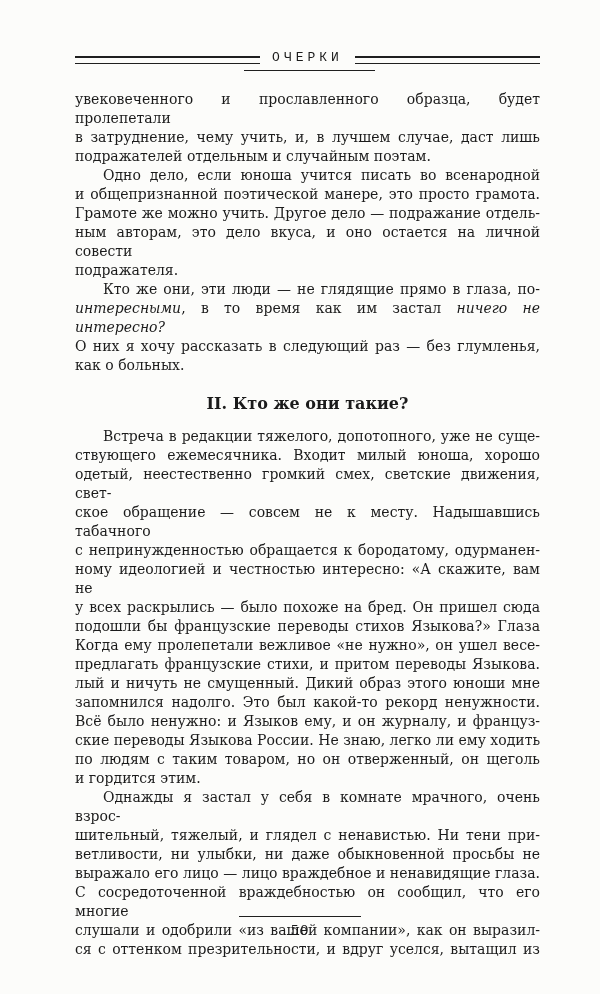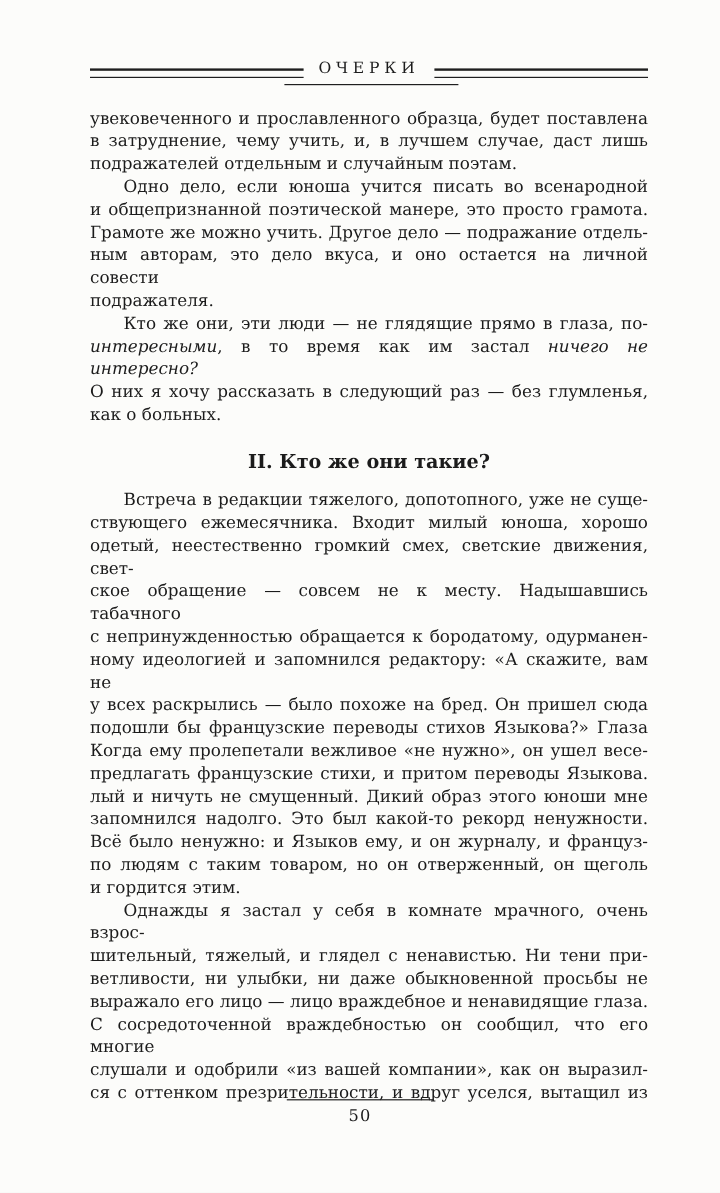--- a/index.html
+++ b/index.html
@@ -10,21 +10,21 @@
     width:600px; height:994px;
     margin:0 auto;
     background:#fcfcfa;
     color:#1b1b1b;
     font-family:"DejaVu Serif", serif;
     overflow:hidden;
   }
   
   .hdr {
     position:absolute; top:50px; left:75px; width:465px;
-    display:flex; align-items:flex-end;
+    display:flex; align-items:center;font-family:Liberation Mono, monospace;
   }
   .hdr-rule {
     flex:1 1 auto; height:5px; margin-top:5px;
     border-top:2px solid #1f1f1f;
     border-bottom:1px solid #1f1f1f;
   }
   .hdr-title {
     position:relative;
     margin:0 10px; padding:0 2px;
     font-size:13px; line-height:15px;
@@ -66,21 +66,21 @@
 
   <div class="hdr">
     <div class="hdr-rule"></div>
     <div class="hdr-title">ОЧЕРКИ</div>
     <div class="hdr-rule"></div>
   </div>
 
   <div class="content">
 
     <div>
-      <div class="ln">увековеченного и прославленного образца, будет поставлена</div>
+      <div class="ln">увековеченного и прославленного образца, будет пролепетали</div>
       <div class="ln">в затруднение, чему учить, и, в лучшем случае, даст лишь</div>
       <div class="ln ln-last">подражателей отдельным и случайным поэтам.</div>
     </div>
 
     <div>
       <div class="ln indent">Одно дело, если юноша учится писать во всенародной</div>
       <div class="ln">и общепризнанной поэтической манере, это просто грамота.</div>
       <div class="ln">Грамоте же можно учить. Другое дело — подражание отдель-</div>
       <div class="ln">ным авторам, это дело вкуса, и оно остается на личной совести</div>
       <div class="ln ln-last">подражателя.</div>
@@ -94,28 +94,29 @@
     </div>
 
     <div class="heading">II. Кто же они такие?</div>
 
     <div>
       <div class="ln indent">Встреча в редакции тяжелого, допотопного, уже не суще-</div>
       <div class="ln">ствующего ежемесячника. Входит милый юноша, хорошо</div>
       <div class="ln">одетый, неестественно громкий смех, светские движения, свет-</div>
       <div class="ln">ское обращение — совсем не к месту. Надышавшись табачного</div>
       <div class="ln">с непринужденностью обращается к бородатому, одурманен-</div>
-      <div class="ln">ному идеологией и запомнился редактору: «А скажите, вам не</div>
+      <div class="ln">ному идеологией и честностью интересно: «А скажите, вам не</div>
       <div class="ln">у всех раскрылись — было похоже на бред. Он пришел сюда</div>
       <div class="ln">подошли бы французские переводы стихов Языкова?» Глаза</div>
       <div class="ln">Когда ему пролепетали вежливое «не нужно», он ушел весе-</div>
       <div class="ln">предлагать французские стихи, и притом переводы Языкова.</div>
       <div class="ln">лый и ничуть не смущенный. Дикий образ этого юноши мне</div>
       <div class="ln">запомнился надолго. Это был какой-то рекорд ненужности.</div>
       <div class="ln">Всё было ненужно: и Языков ему, и он журналу, и француз-</div>
+      <div class="ln">ские переводы Языкова России. Не знаю, легко ли ему ходить</div>
       <div class="ln">по людям с таким товаром, но он отверженный, он щеголь</div>
       <div class="ln ln-last">и гордится этим.</div>
     </div>
 
     <div>
       <div class="ln indent">Однажды я застал у себя в комнате мрачного, очень взрос-</div>
       <div class="ln">шительный, тяжелый, и глядел с ненавистью. Ни тени при-</div>
       <div class="ln">ветливости, ни улыбки, ни даже обыкновенной просьбы не</div>
       <div class="ln">выражало его лицо — лицо враждебное и ненавидящие глаза.</div>
       <div class="ln">С сосредоточенной враждебностью он сообщил, что его многие</div>

